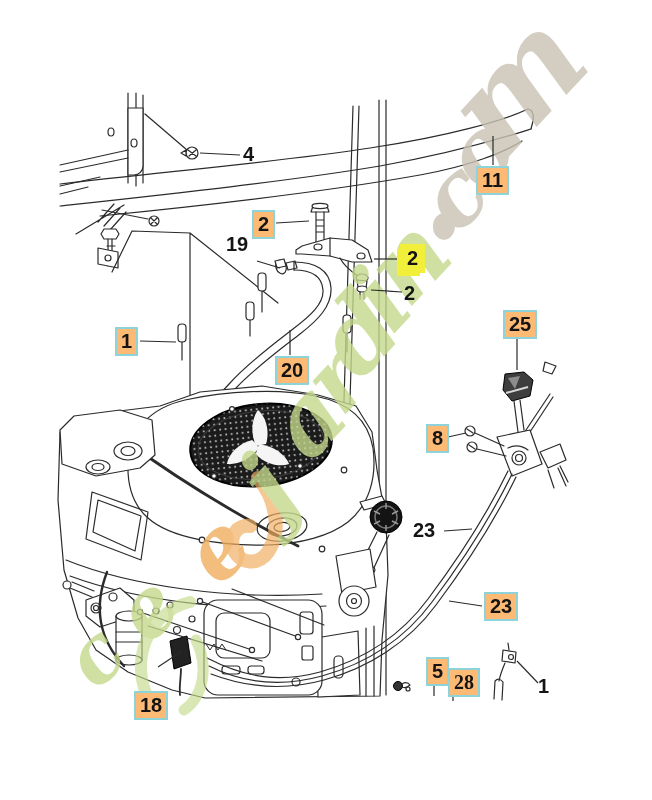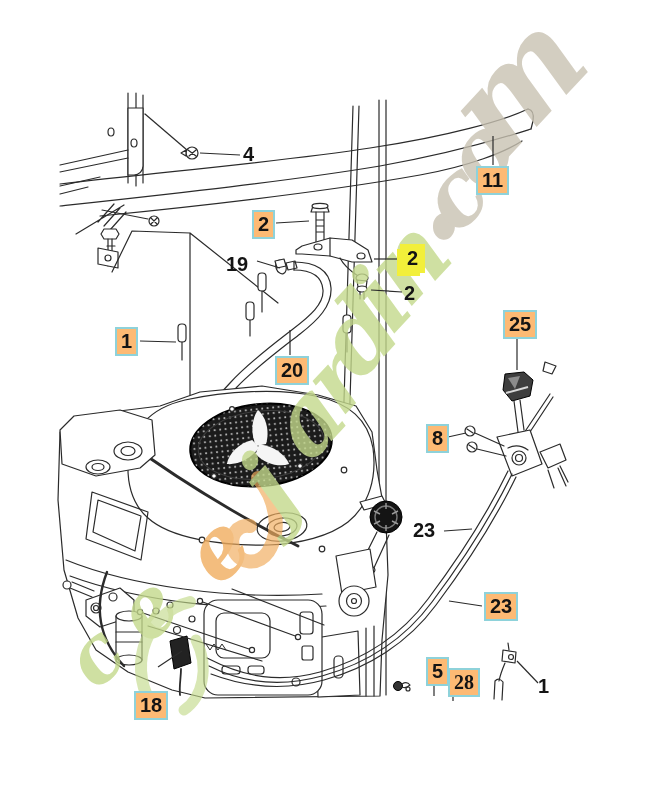--- a/index.html
+++ b/index.html
@@ -272,21 +272,21 @@
         <line x1="158" y1="667" x2="182" y2="651" stroke="#2b2b2b" stroke-width="1.2"></line>
         <line x1="434" y1="685" x2="434" y2="696" stroke="#2b2b2b" stroke-width="1.2"></line>
         <line x1="453" y1="695" x2="453" y2="701" stroke="#2b2b2b" stroke-width="1.2"></line>
         <line x1="538" y1="683" x2="517" y2="661" stroke="#2b2b2b" stroke-width="1.2"></line>
       </g>
 </svg>
 
 <div id="callout-layer">
       <div class="callout plain" style="left: 243px; top: 142px;">4</div>
       <div class="callout boxed" style="left: 252px; top: 210px;">2</div>
-      <div class="callout plain" style="left: 226px; top: 252px;">19</div>
+      <div class="callout plain" style="left: 226px; top: 232px;">19</div>
       <div class="callout highlighted" style="left: 400px; top: 244px;">2</div>
       <div class="callout plain" style="left: 404px; top: 281px;">2</div>
       <div class="callout boxed" style="left: 476px; top: 166px;">11</div>
       <div class="callout boxed" style="left: 115px; top: 327px;">1</div>
       <div class="callout boxed" style="left: 275px; top: 356px;">20</div>
       <div class="callout boxed" style="left: 503px; top: 310px;">25</div>
       <div class="callout boxed" style="left: 426px; top: 424px;">8</div>
       <div class="callout plain" style="left: 413px; top: 518px;">23</div>
       <div class="callout boxed" style="left: 484px; top: 592px;">23</div>
       <div class="callout boxed" style="left: 134px; top: 691px;">18</div>

